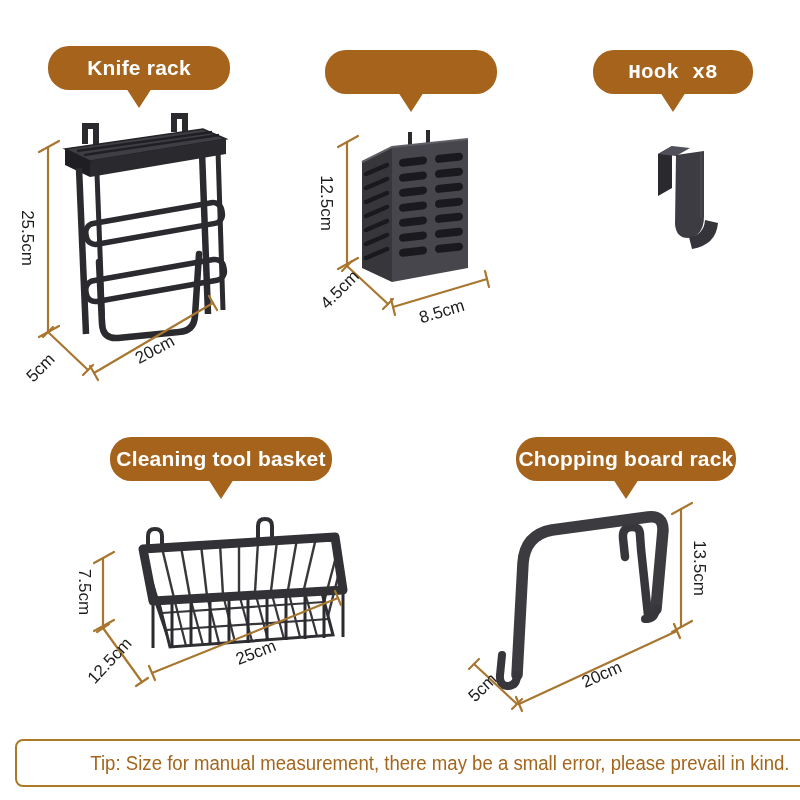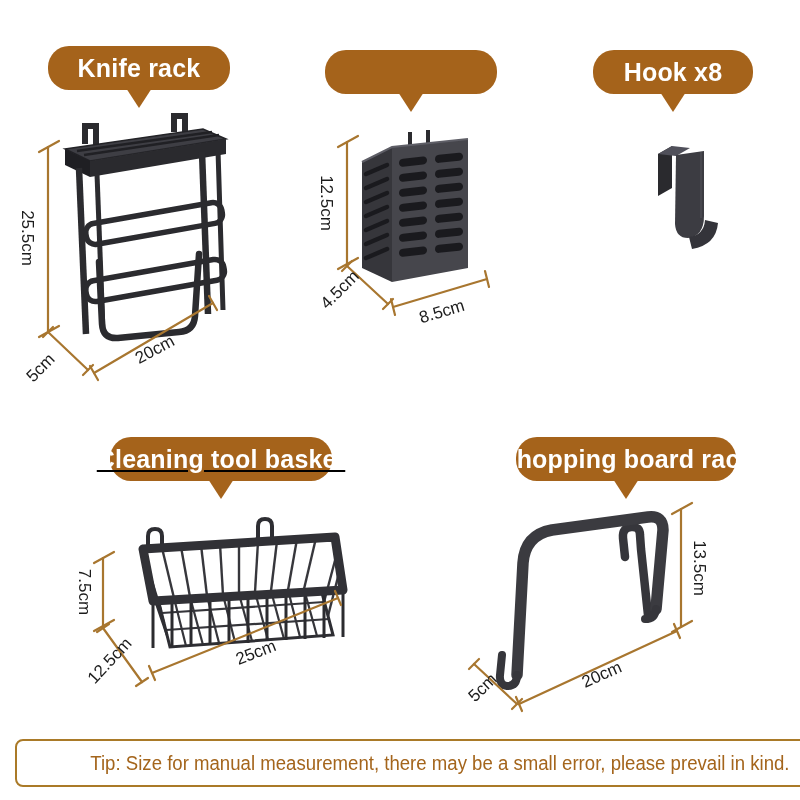--- a/index.html
+++ b/index.html
@@ -1,21 +1,21 @@
 <!DOCTYPE html>
 <html><head>
 <meta charset="utf-8">
 <style>
   html,body{margin:0;padding:0;background:#fff;}
   .canvas{position:relative;width:800px;height:800px;background:#fff;overflow:hidden;
           font-family:"Liberation Sans",sans-serif;}
   .product{position:absolute;}
   .bubble{position:absolute;background:#A5631B;border-radius:21px;display:flex;
           align-items:center;justify-content:center;height:44px;}
-  .bubble-text{color:#fff;font-weight:700;font-size:25px;letter-spacing:.2px;white-space:nowrap;}
+  .bubble-text{color:#fff;font-weight:700;font-size:21px;letter-spacing:.2px;white-space:nowrap;}
   .bubble-tail{position:absolute;left:50%;bottom:-18px;transform:translateX(-50%);
           width:0;height:0;border-left:13px solid transparent;border-right:13px solid transparent;
           border-top:20px solid #A5631B;}
   .item,.dims{position:absolute;}
   .dims{left:0;top:0;pointer-events:none;}
   .dims line{stroke:#A8762F;stroke-width:2.2;stroke-linecap:round;}
   .dim-label{position:absolute;font-size:17px;color:#1C1C1C;white-space:nowrap;
           transform:translate(-50%,-50%) rotate(var(--rot,0deg));}
   .tip{position:absolute;left:15px;top:739px;width:766px;height:44px;border:2px solid #AA7A28;
           border-radius:8px;display:flex;align-items:center;justify-content:center;background:#fff;padding-left:40px;}
@@ -109,36 +109,36 @@
         <line x1="83" y1="269" x2="93" y2="259"></line>
       <line x1="93" y1="267" x2="187" y2="239"></line>
       <line x1="91" y1="259" x2="95" y2="275"></line>
         <line x1="185" y1="231" x2="189" y2="247"></line>
     </svg>
     <span class="dim-label" style="left:26px;top:163px;--rot:90deg;">12.5cm</span>
     <span class="dim-label" style="left:40px;top:250px;--rot:-45deg;">4.5cm</span>
     <span class="dim-label" style="left:142px;top:272px;--rot:-17deg;">8.5cm</span>
   </section>
 
-  <section class="product" style="left:580px;top:40px;width:210px;height:240px;">
+  <section class="product" style="left:580px;top:40px;width:210px;height:240px;font-family:Liberation Mono, monospace;">
     <div class="bubble" style="left:13px;top:10px;width:160px;">
       <span class="bubble-text">Hook x8</span>
       <span class="bubble-tail"></span>
     </div>
     <svg class="item" style="left:62px;top:94px;" width="92" height="126" viewBox="0 0 92 126">
       <polygon points="16,20 30,12 30,54 16,62" fill="#2A2A2E"></polygon>
       <polygon points="16,20 30,12 48,14 34,22" fill="#50505A"></polygon>
       <path d="M34,21 L62,17 L62,82 Q62,102 46,104 Q34,104 33,90 Z" fill="#3C3C42"></path>
       <path d="M47,103 Q62,101 63,86 L76,89 Q74,111 50,115 Z" fill="#34343A"></path>
       <line x1="59" y1="18" x2="59" y2="84" stroke="#47474E" stroke-width="2"></line>
     </svg>
   </section>
 
   <section class="product" style="left:60px;top:425px;width:320px;height:295px;">
-    <div class="bubble" style="left:50px;top:12px;width:222px;text-decoration:underline;">
+    <div class="bubble" style="left:50px;top:12px;width:222px;">
       <span class="bubble-text">Cleaning tool basket</span>
       <span class="bubble-tail"></span>
     </div>
     <svg class="item" style="left:30px;top:78px;" width="272" height="192" viewBox="0 0 272 192">
       <path d="M58,44 v-11 q0,-7 7,-7 q7,0 7,7 v10" fill="none" stroke="#2E2E33" stroke-width="4"></path>
       <path d="M168,35 v-12 q0,-7 7,-7 q7,0 7,7 v11" fill="none" stroke="#2E2E33" stroke-width="4"></path>
       <g stroke="#37373C" stroke-width="2.4">
         <line x1="72" y1="45" x2="84" y2="95"></line>
           <line x1="91" y1="44" x2="100" y2="94"></line>
         <line x1="111" y1="42" x2="117" y2="93"></line>

